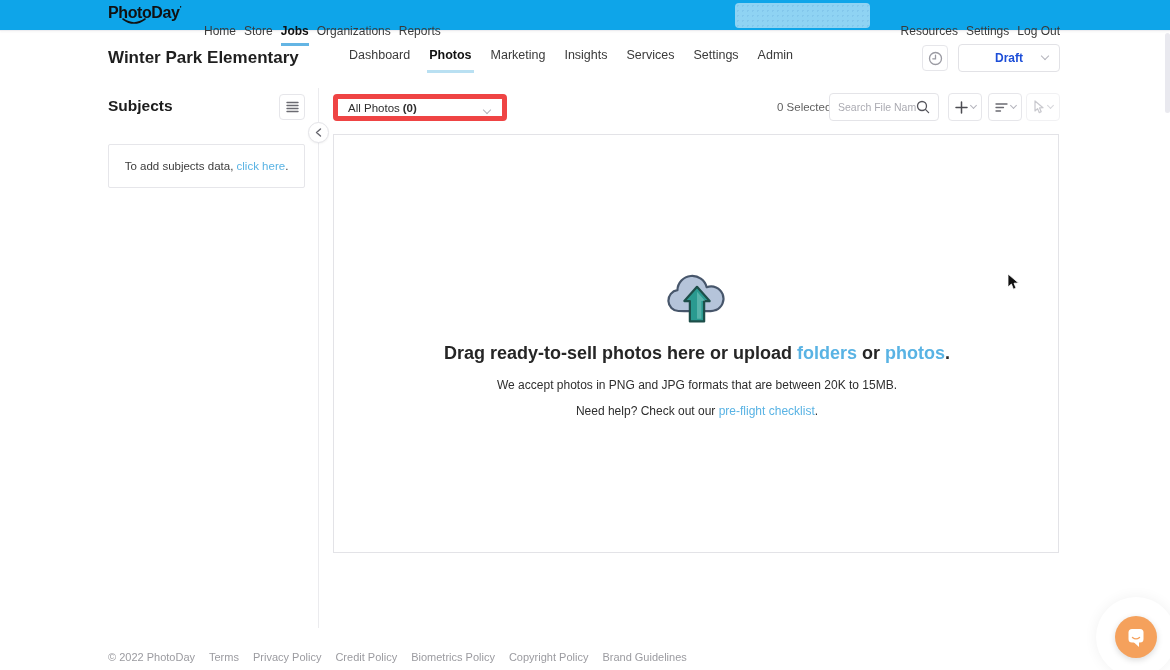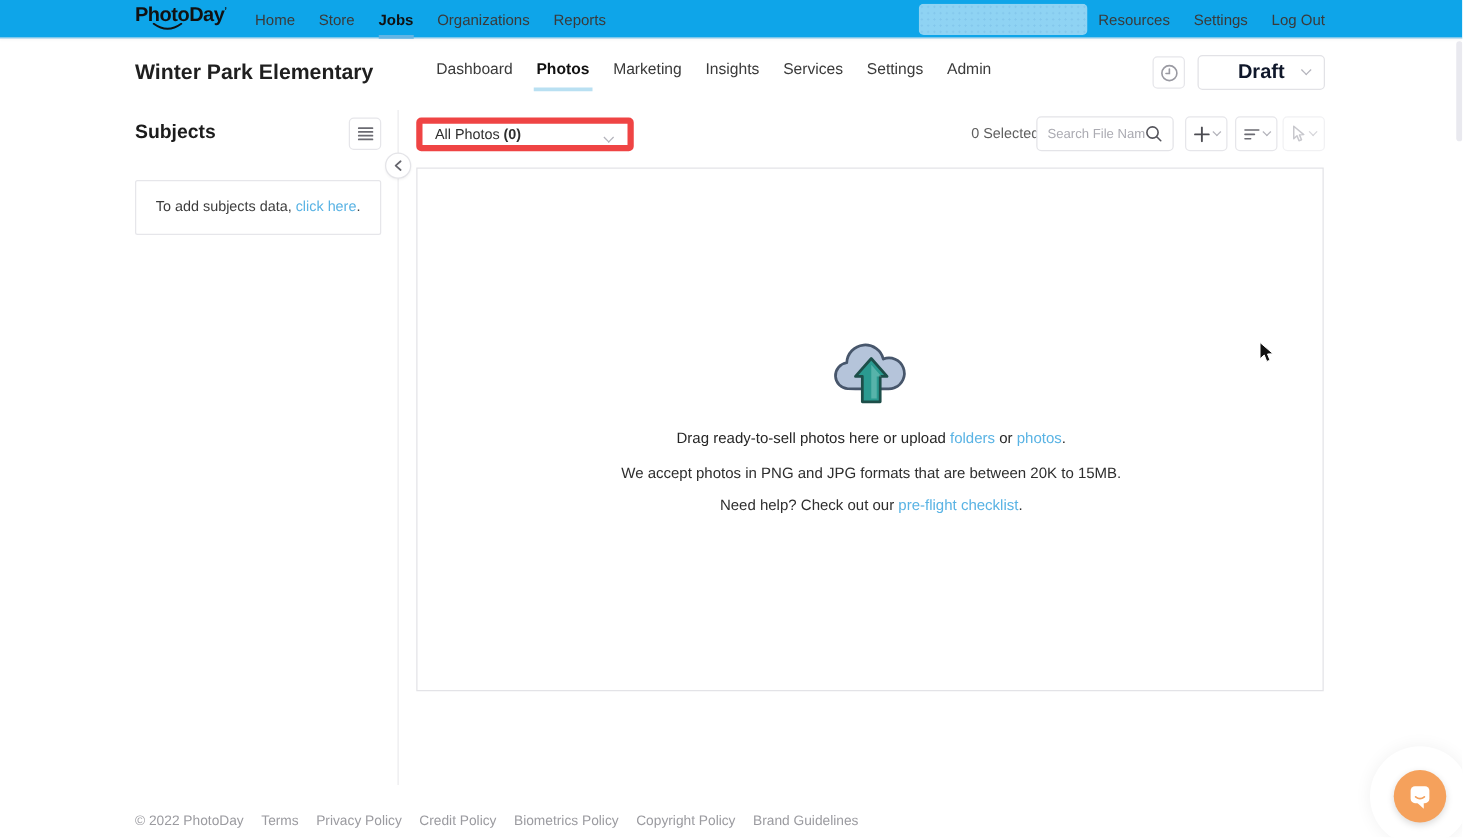--- a/index.html
+++ b/index.html
@@ -7,21 +7,21 @@
   body { font-family:"Liberation Sans", sans-serif; }
   #app { position:relative; width:1170px; height:670px; background:#fff; overflow:hidden; }
 
   
   .topnav { position:absolute; top:0; left:0; width:1170px; height:31px; background:#0ea5e9;
             border-bottom:1px solid #ececf0; box-shadow:0 1px 2px rgba(0,0,0,.04); z-index:30; }
   .logo { position:absolute; left:108px; top:4px; font-size:16px; font-weight:bold; color:#111;
           letter-spacing:-0.4px; cursor:pointer; }
   .logo .tm { font-size:8px; vertical-align:top; }
   .logo svg { position:absolute; left:13px; bottom:-3px; }
-  .navgroup { position:absolute; top:0; height:31px; display:flex; align-items:center; gap:19px; }
+  .navgroup { position:absolute; top:15px; height:31px; display:flex; align-items:center; gap:8px; }
   .navgroup.left { left:204px; }
   .navgroup.right { right:110px;margin-left:20px; }
   .navitem { font-size:12px; color:#3a3a3a; cursor:pointer; position:relative; height:31px;
              display:flex; align-items:center; }
   .navitem.active { font-weight:bold; color:#111; }
   .navitem.active::after { content:""; position:absolute; left:0; right:0; bottom:0; height:3px;
              background:#64b5e4; }
   .shimmer { position:absolute; left:735px; top:3px; width:135px; height:25px; border-radius:4px;
              background-color:#fafafc;
              background-image:radial-gradient(#e4e4ef 1px, transparent 1px); background-size:5px 5px;
@@ -35,21 +35,21 @@
          position:relative; padding:0 2px; }
   .tab.active { font-weight:bold; color:#111; }
   .tab.active::after { content:""; position:absolute; left:0; right:0; bottom:5px; height:3px;
          background:#b9e0f2; }
   .iconbtn { position:absolute; background:#fff; border:1px solid #e6e6ea; border-radius:4px;
              display:flex; align-items:center; justify-content:center; cursor:pointer; }
   .clockbtn { left:922px; top:14px; width:26px; height:26px; }
   .statusdd { position:absolute; left:958px; top:13px; width:102px; height:28px; background:#fff;
               border:1px solid #e2e2e6; border-radius:4px; display:flex; align-items:center;
               justify-content:center; cursor:pointer; }
-  .statusdd .val { font-size:16px; font-weight:bold; color:#0f172a; }
+  .statusdd .val { font-size:12px; font-weight:bold; color:#1d4ed8; }
   .chev { width:6px; height:6px; border-right:1.5px solid #b4b4bc; border-bottom:1.5px solid #b4b4bc;
           transform:rotate(45deg); display:inline-block; margin-top:-3px; }
   .statusdd .chev { position:absolute; right:11px; top:11px; }
 
   
   .scrollthumb { position:absolute; right:0; top:33px; width:5px; height:80px; background:#e9e9ef;
                  border-radius:3px; }
 
   
   .side-title { position:absolute; left:108px; top:97px; font-size:15.5px; font-weight:bold; color:#1c1c1c; }
@@ -79,21 +79,21 @@
   .plusbtn { left:948px; top:93px; }
   .sortbtn { left:988px; top:93px; }
   .cursorbtn { left:1026px; top:93px; opacity:.55; }
   .toolbtn .chev { width:5px; height:5px; }
 
   
   .photoarea { position:absolute; left:333px; top:134px; width:726px; height:419px; background:#fff;
                border:1px solid #e3e3e7; }
   .empty { position:absolute; left:0; top:136px; width:726px; text-align:center; }
   .empty .cloudwrap { display:block; margin:0 auto 14px; width:66px; height:58px; }
-  .empty h2 { font-size:12px; font-weight:normal; color:#262626; margin-bottom:14px; }
+  .empty h2 { font-size:18px; font-weight:bold; color:#262626; margin-bottom:14px; }
   .empty .formats { font-size:12px; color:#2e2e2e; margin-bottom:12px; }
   .empty .help { font-size:12px; color:#2e2e2e; }
 
   
   .footer { position:absolute; left:108px; top:651px; display:flex; gap:14px; font-size:11px;
             color:#9b9ba0; }
   .footer a { color:#9b9ba0; text-decoration:none; cursor:pointer; }
 
   
   .chat-halo { position:absolute; left:1096px; top:597px; width:80px; height:80px; border-radius:50%;

